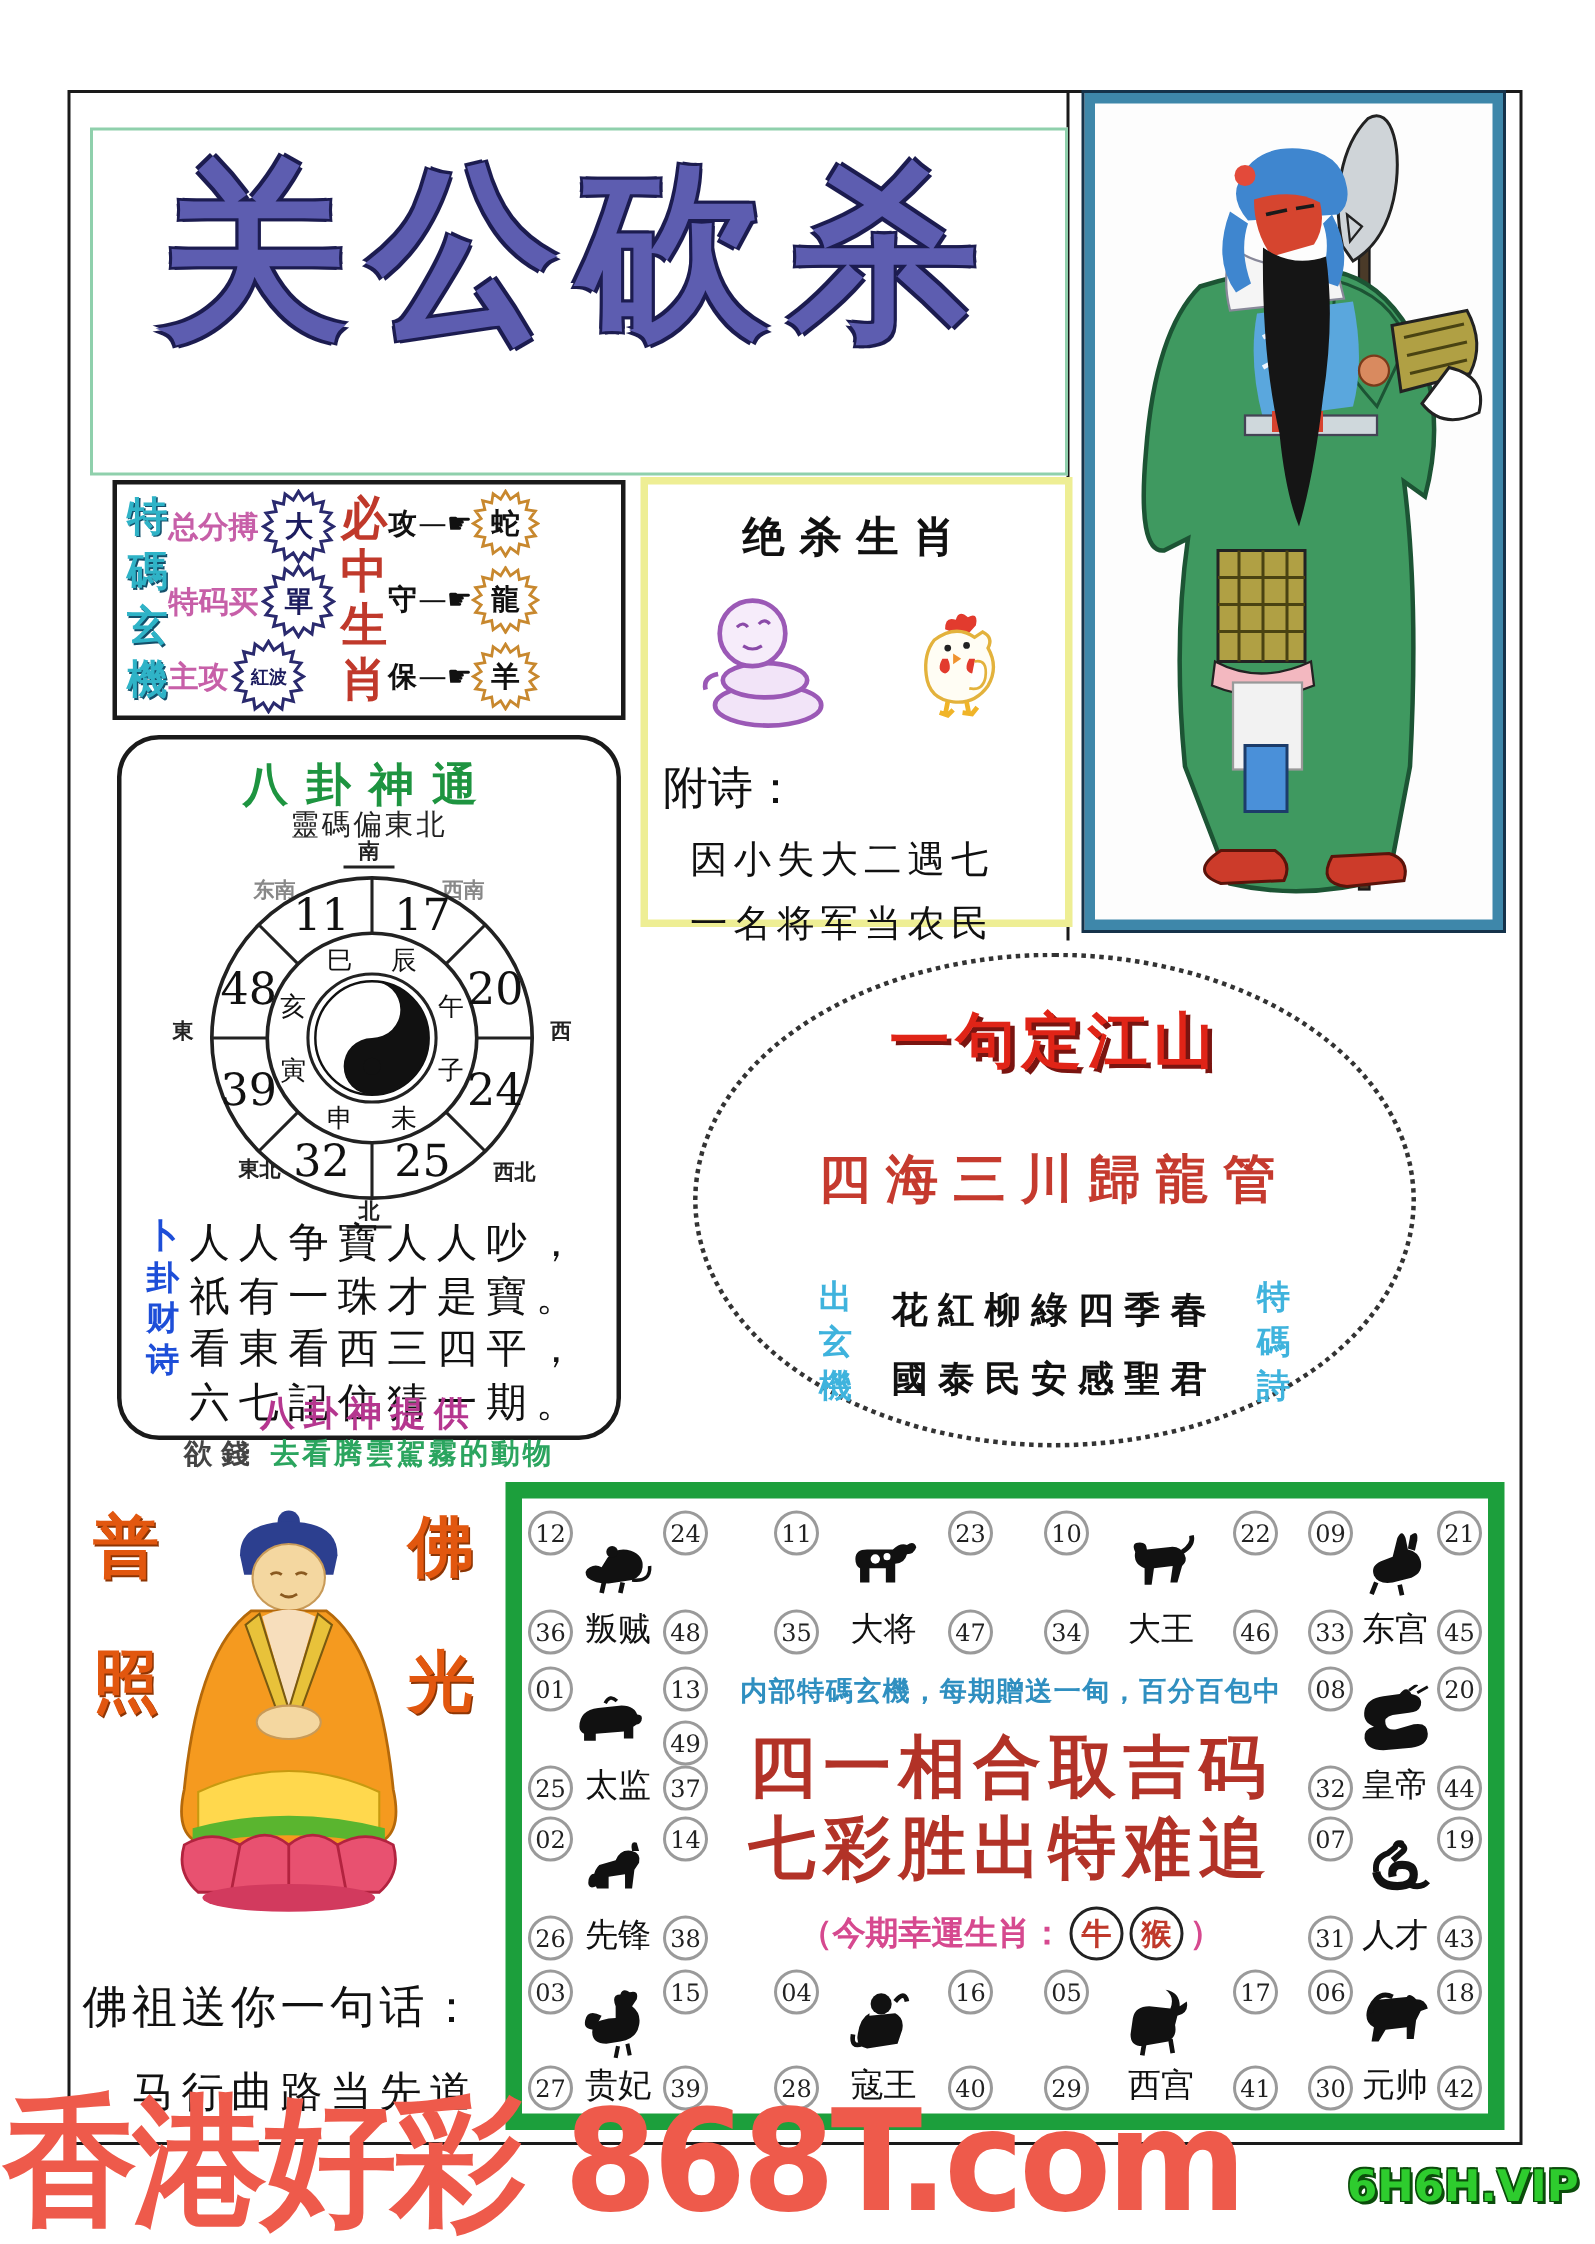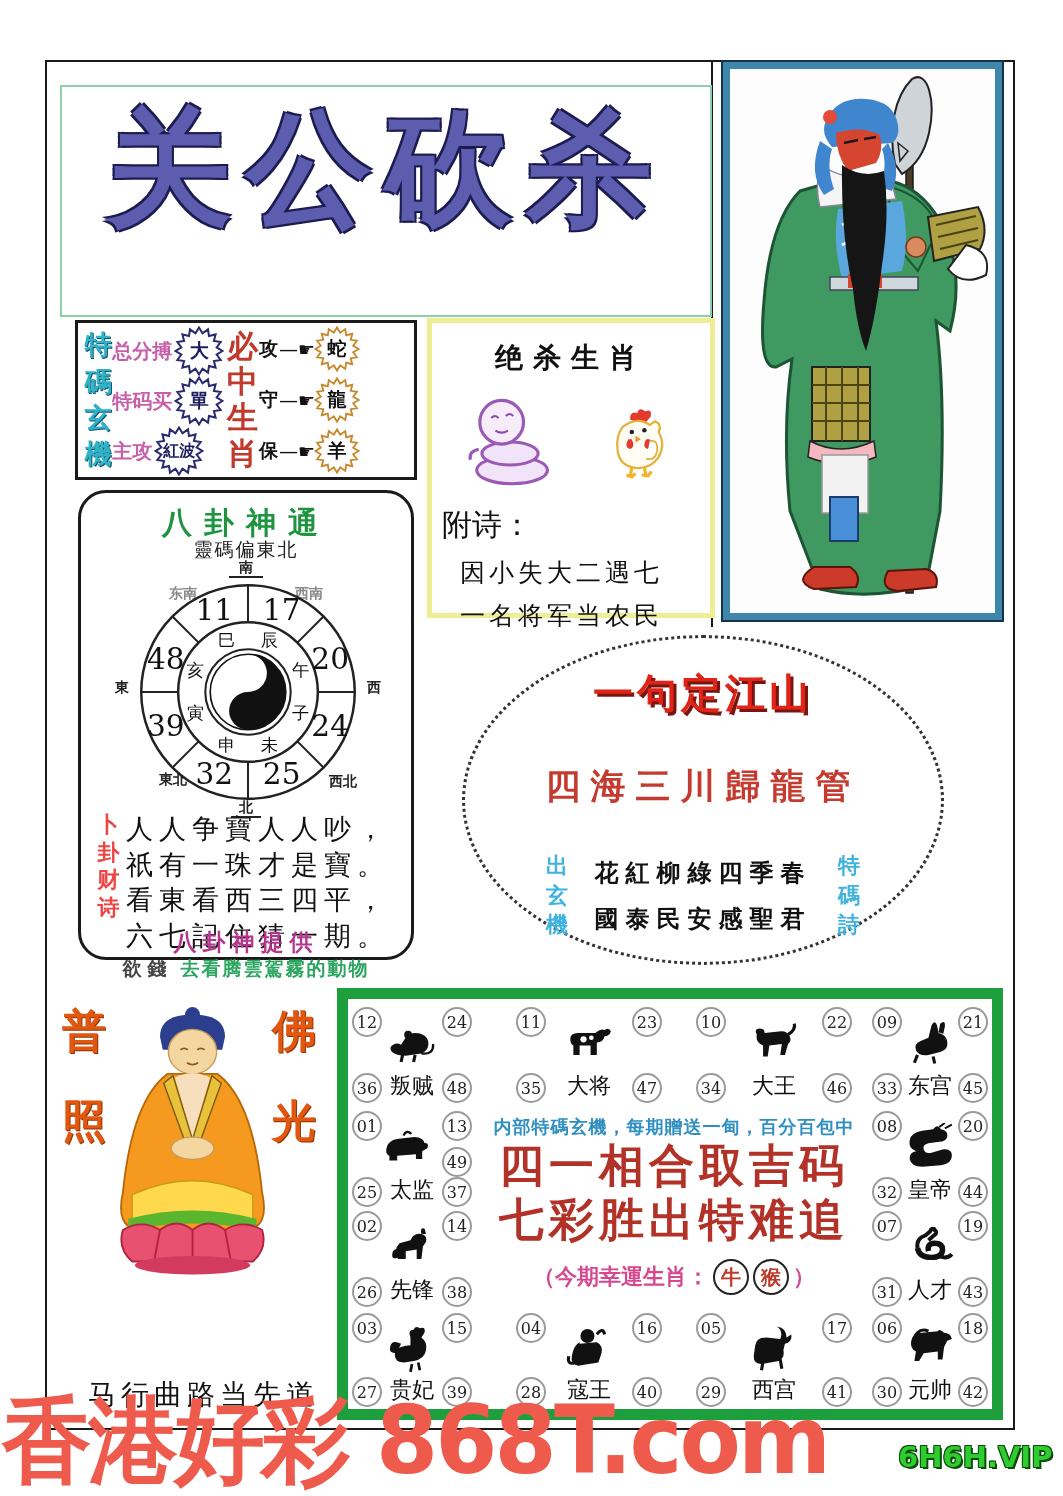--- a/index.html
+++ b/index.html
@@ -35,21 +35,21 @@
   #bizhong{font-size:31px;color:#c0392b;line-height:1.15;margin-left:2px;}
   #guard-col{display:flex;flex-direction:column;justify-content:space-between;height:148px;}
   .guard-row{display:flex;align-items:center;}
   .guard-row .lab{font-size:19px;font-weight:bold;color:#111;}
   .pointer{font-size:19px;color:#111;letter-spacing:-2px;margin:0 1px;}
   .burst{position:relative;display:inline-block;width:50px;height:50px;flex:none;}
   .burst.small{width:46px;height:46px;}
   .burst svg{position:absolute;inset:0;width:100%;height:100%;}
   .burst b{position:absolute;inset:0;display:flex;align-items:center;justify-content:center;
     font-size:19px;color:#1c1c5e;font-weight:bold;}
-  .burst.two b{font-size:16px;}
+  .burst.two b{font-size:12px;}
   .burst.orange b{color:#111;}
 
   
   #juesha-box{left:427px;top:318px;width:288px;height:300px;border:5px solid #eeee94;box-sizing:border-box;
     background:#fff;padding:12px 10px;}
   #juesha-title{text-align:center;font-size:28px;font-weight:bold;letter-spacing:10px;margin-top:4px;}
   #juesha-icons{display:flex;justify-content:space-around;align-items:flex-end;margin-top:10px;height:104px;}
   #juesha-poem-label{font-size:30px;font-family:"DejaVu Serif",serif;margin-top:14px;}
   .juesha-line{font-size:25px;font-family:"DejaVu Serif",serif;letter-spacing:4px;margin:10px 0 0 18px;}
 
@@ -58,21 +58,21 @@
     box-sizing:border-box;background:#fff;}
   #bagua-title{left:0;top:10px;width:100%;text-align:center;font-size:30px;font-weight:bold;
     letter-spacing:12px;color:#1e9440;}
   #bagua-sub{left:0;top:44px;width:100%;text-align:center;font-size:19px;color:#222;letter-spacing:2px;}
   .dir{position:absolute;font-size:14px;font-weight:bold;color:#222;}
   .dir.faint{color:#888;}
   #dir-top{left:0;top:66px;width:100%;text-align:center;}
   #dir-top span{border-bottom:2px solid #222;padding:0 10px 1px;}
   #wheel{left:52px;top:84px;width:230px;height:230px;}
   #bagua-poem{left:16px;top:318px;width:304px;display:flex;gap:6px;}
-  #bagua-poem-label{font-size:22px;color:#ef4444;line-height:1.25;}
+  #bagua-poem-label{font-size:22px;color:#1d4ed8;line-height:1.25;}
   #bagua-poem-lines div{font-size:27px;font-weight:normal;letter-spacing:6px;line-height:1.32;
     font-family:"DejaVu Serif",serif;}
   #bagua-provider{left:0;top:436px;width:100%;text-align:center;font-size:23px;font-weight:bold;
     color:#b5368f;letter-spacing:6px;top:434px;}
   #bagua-hint{left:0;top:463px;width:100%;text-align:center;font-size:19px;font-weight:bold;}
   #bagua-hint .k{color:#444;letter-spacing:6px;margin-right:8px;}
   #bagua-hint .v{color:#2ba55f;letter-spacing:2px;}
   #bagua-box .inner-rel{position:relative;width:100%;height:100%;}
 
   
@@ -103,21 +103,21 @@
     font-family:"DejaVu Serif",serif;box-sizing:border-box;}
   .num.tl{left:0;top:0;} .num.tr{right:0;top:0;} .num.bl{left:0;bottom:0;} .num.br{right:0;bottom:0;}
   .num.mr{right:0;top:36px;}
   .cell .animal{position:absolute;left:50%;top:12px;transform:translateX(-50%);width:60px;height:50px;}
   .cell .lbl{position:absolute;left:50%;bottom:2px;transform:translateX(-50%);font-size:22px;
     white-space:nowrap;font-family:"DejaVu Serif",serif;}
   #zb-center{left:128px;top:116px;width:396px;height:196px;text-align:center;}
   #zb-notice{font-size:18px;font-weight:bold;color:#2f8fc0;letter-spacing:1px;white-space:nowrap;}
   .zb-slogan{font-size:45px;font-weight:bold;color:#b23227;letter-spacing:5px;line-height:1.2;
     font-family:"DejaVu Serif",serif;white-space:nowrap;}
-  #zb-slogans{}
+  #zb-slogans{margin-top:12px;}
   #zb-lucky{margin-top:12px;font-size:22px;font-weight:bold;color:#d6498f;display:flex;
     align-items:center;justify-content:center;gap:4px;}
   .circle-char{display:inline-flex;width:36px;height:36px;border:2.5px solid #222;border-radius:50%;
     align-items:center;justify-content:center;color:#c0392b;font-size:20px;background:#fff;box-sizing:border-box;}
 
   
   #watermark{left:2px;top:1378px;font-size:94px;font-weight:900;color:#ee5a4b;white-space:nowrap;
     letter-spacing:-3px;transform:scaleX(.95);transform-origin:left;z-index:50;}
   #site-corner{left:898px;top:1440px;font-size:29px;font-weight:900;color:#2ecc2e;z-index:50;
     text-shadow:2px 2px 0 #0b4d0b,-1px -1px 0 #0b4d0b,1px -1px 0 #0b4d0b,-1px 1px 0 #0b4d0b;}
@@ -428,20 +428,21 @@
     <path d="M84 74 L106 146 L98 148 L74 82 Z" fill="#e8c23a" stroke="#7a5a10" stroke-width="1.5"></path>
     <path d="M126 74 L104 146 L112 148 L136 82 Z" fill="#e8c23a" stroke="#7a5a10" stroke-width="1.5"></path>
     <ellipse cx="105" cy="152" rx="23" ry="12" fill="#f4d7a0" stroke="#c89a58" stroke-width="1.5"></ellipse>
     <path d="M40 202 Q105 172 170 202 L170 228 L40 228 Z" fill="#ffd84d" stroke="#c79a10" stroke-width="1.5"></path>
     <path d="M36 228 Q105 210 174 228 L174 240 Q105 226 36 240 Z" fill="#5ab52f"></path>
     <path d="M30 240 Q50 228 70 240 Q88 226 105 240 Q122 226 140 240 Q160 228 180 240 Q186 260 170 274 L40 274 Q24 260 30 240 Z" fill="#e85170" stroke="#b2233f" stroke-width="2"></path>
     <path d="M70 240 L64 272 M105 240 L105 272 M140 240 L146 272" stroke="#b2233f" stroke-width="2" fill="none"></path>
     <ellipse cx="105" cy="278" rx="62" ry="10" fill="#d23a5e"></ellipse>
   </svg>
 
+  <div class="abs" id="buddha-msg-label">佛祖送你一句话：</div>
   <div class="abs" id="buddha-msg">马行曲路当先道</div>
 
   <div class="abs" id="zodiac-box">
 
     <div class="cell" style="left:4px;top:8px;width:120px;height:96px">
       <span class="num tl">12</span>
       <span class="num tr">24</span>
       <svg class="animal" viewBox="0 0 64 64">
           <use href="#z-rat"></use>
         </svg>

